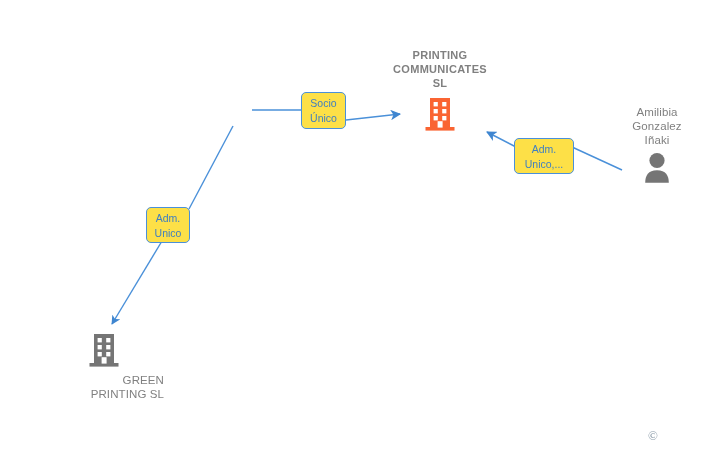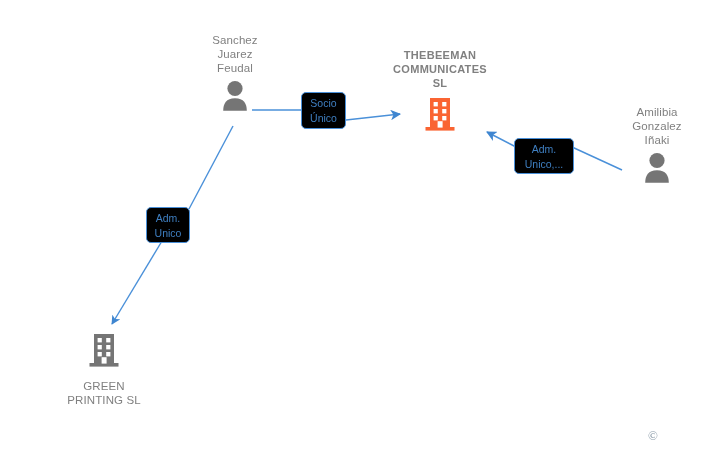--- a/index.html
+++ b/index.html
@@ -41,21 +41,21 @@
   .icon-wrap {
     display: flex;
     justify-content: center;
     align-items: flex-start;
   }
   .edge-label {
     position: absolute;
     box-sizing: border-box;
     border: 1.4px solid #4a90d9;
     border-radius: 5px;
-    background: #000000;
+    background: #fde047;
     color: #3f7fc1;
     font-size: 10.5px;
     line-height: 14.5px;
     text-align: center;
     padding: 3px 4px 2px 4px;
     white-space: pre-line;
   }
   .watermark {
     position: absolute;
     display: flex;
@@ -97,34 +97,23 @@
 
     <line x1="233" y1="126" x2="189" y2="209" stroke="#4a90d9" stroke-width="1.4"></line>
 
     <line x1="162" y1="241" x2="112" y2="324" stroke="#4a90d9" stroke-width="1.4" marker-end="url(#arrow)"></line>
 
     <line x1="622" y1="170" x2="572" y2="147" stroke="#4a90d9" stroke-width="1.4"></line>
 
     <line x1="516" y1="147" x2="487" y2="132" stroke="#4a90d9" stroke-width="1.6" marker-end="url(#arrow)"></line>
   </svg>
 
-  <div class="node" style="left:180px; top:33px; width:110px;">
-    <div class="node-label">Sanchez
-Juarez
-Feudal</div>
-    <div class="icon-wrap" style="margin-top:4px;">
-      <svg width="34" height="32" viewBox="0 0 34 32">
-        <circle cx="17" cy="9.5" r="7.6" fill="#757575"></circle>
-        <path d="M17 19.2 C 8.2 19.2 5.2 24.6 5.2 31.8 L 28.8 31.8 C 28.8 24.6 25.8 19.2 17 19.2 Z" fill="#757575"></path>
-      </svg>
-    </div>
-  </div>
 
   <div class="node" style="left:378px; top:48px; width:124px;">
-    <div class="node-label company">THEBEEMAN
+    <div class="node-label company">PRINTING
 COMMUNICATES
 SL</div>
     <div class="icon-wrap" style="margin-top:6px;">
       <svg width="32" height="36" viewBox="0 0 32 36">
         <rect x="6" y="2" width="20" height="30" fill="#fa6432"></rect>
         <rect x="1.5" y="31" width="29" height="3.6" fill="#fa6432"></rect>
         <rect x="9.6" y="6" width="4.2" height="4.4" fill="#ffffff"></rect>
         <rect x="18.2" y="6" width="4.2" height="4.4" fill="#ffffff"></rect>
         <rect x="9.6" y="13" width="4.2" height="4.4" fill="#ffffff"></rect>
         <rect x="18.2" y="13" width="4.2" height="4.4" fill="#ffffff"></rect>
@@ -154,21 +143,21 @@
         <rect x="1.5" y="31" width="29" height="3.6" fill="#757575"></rect>
         <rect x="9.6" y="6" width="4.2" height="4.4" fill="#ffffff"></rect>
         <rect x="18.2" y="6" width="4.2" height="4.4" fill="#ffffff"></rect>
         <rect x="9.6" y="13" width="4.2" height="4.4" fill="#ffffff"></rect>
         <rect x="18.2" y="13" width="4.2" height="4.4" fill="#ffffff"></rect>
         <rect x="9.6" y="20" width="4.2" height="4.4" fill="#ffffff"></rect>
         <rect x="18.2" y="20" width="4.2" height="4.4" fill="#ffffff"></rect>
         <rect x="13.6" y="25.2" width="5" height="6.4" fill="#ffffff"></rect>
       </svg>
     </div>
-    <div class="node-label" style="margin-top:11px;">GREEN
+    <div class="node-label" style="margin-top:5px;text-align:right;">GREEN
 PRINTING SL</div>
   </div>
 
   <div class="edge-label" style="left:301px; top:92px; width:45px; height:37px;">Socio
 Único</div>
 
   <div class="edge-label" style="left:146px; top:207px; width:44px; height:36px;">Adm.
 Unico</div>
 
   <div class="edge-label" style="left:514px; top:138px; width:60px; height:36px;">Adm.

